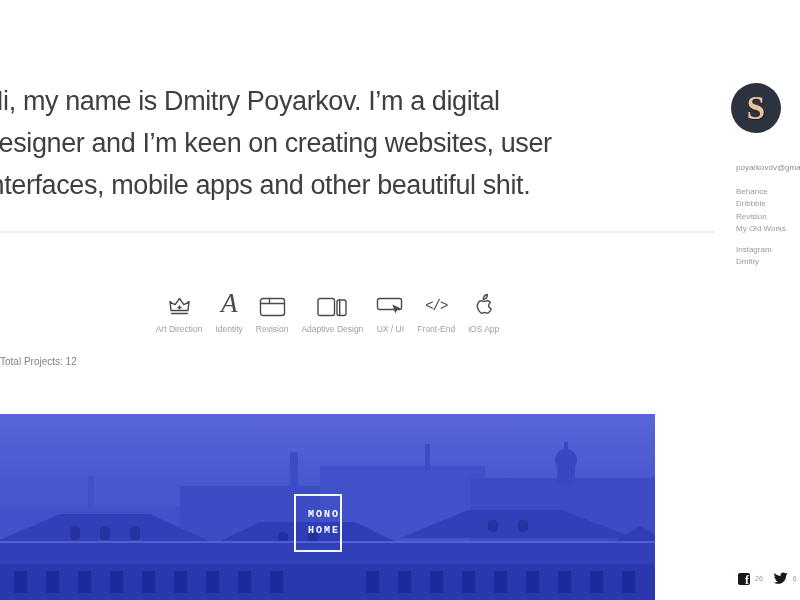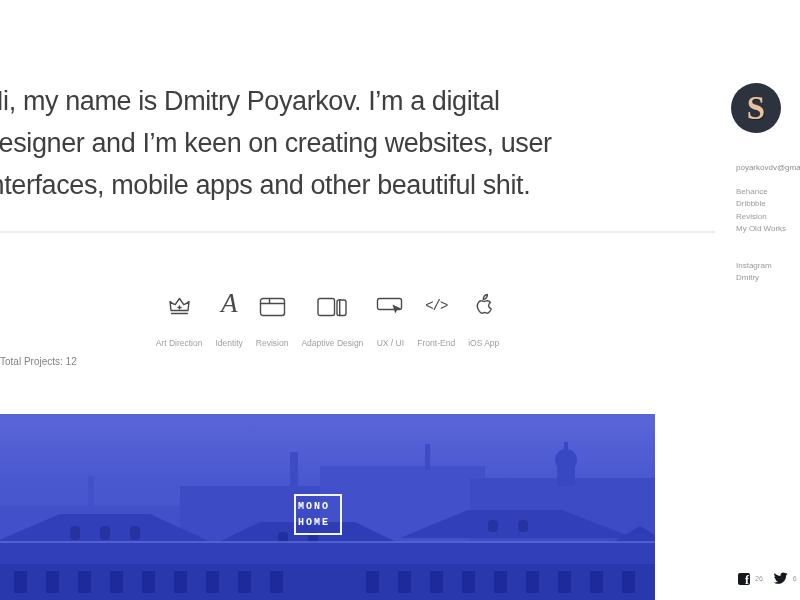--- a/index.html
+++ b/index.html
@@ -34,21 +34,21 @@
     font-family:"Liberation Serif", serif; font-weight:bold;
     font-size:33px; color:#e8c39b; line-height:1;
     text-shadow:1px 1px 0 rgba(0,0,0,.35);
   }
   .profile-email {
     position:absolute; left:736px; top:163px;
     font-size:8px; color:#8f8f8f; white-space:nowrap; cursor:pointer;
   }
   .profile-links { position:absolute; left:736px; font-size:8px; color:#9a9a9a; }
   .profile-links.g1 { top:186px; }
-  .profile-links.g2 { top:260px; }
+  .profile-links.g2 { top:244px; }
   .profile-links a {
     display:block; color:#9a9a9a; text-decoration:none;
     line-height:12.3px; white-space:nowrap; cursor:pointer;
   }
 
   
   .services {
     position:absolute; left:0; top:289px; width:655px;
     display:flex; justify-content:center; align-items:flex-end; gap:13px;
   }
@@ -62,38 +62,38 @@
   .service svg { stroke:#4a4a4a; fill:none; stroke-width:1.4; stroke-linejoin:round; stroke-linecap:round; }
   .service .glyph-a {
     font-family:"Liberation Serif", serif; font-style:italic;
     font-size:27px; line-height:27px; color:#4a4a4a;
   }
   .service .glyph-code {
     font-family:"Liberation Mono", monospace;
     font-size:14px; line-height:22px; color:#4a4a4a; letter-spacing:-1px;
   }
   .service .label {
-    margin-top:21px; font-size:8.5px; color:#9e9e9e; white-space:nowrap;
+    margin-top:7px; font-size:8.5px; color:#9e9e9e; white-space:nowrap;
   }
 
   .total {
     position:absolute; left:0; top:356px; width:655px;
     text-align:left; font-size:10px; color:#828282;
   }
 
   
   .banner {
     position:absolute; left:0; top:414px; width:655px; height:186px;
     overflow:hidden; cursor:pointer; background:#4a58d0;
   }
   .banner svg { display:block; }
   .project-box {
-    position:absolute; left:294px; top:80px; width:48px; height:41px;
+    position:absolute; left:294px; top:80px; width:48px; height:58px;
     border:2px solid rgba(255,255,255,.95);
-    display:flex; flex-direction:column; align-items:flex-start; justify-content:center;
+    display:flex; flex-direction:column; align-items:flex-end; justify-content:center;
   }
   .project-box div {
     font-family:"Liberation Mono", monospace; font-weight:bold;
     font-size:10px; line-height:16px; letter-spacing:2px;
     color:#ffffff; text-indent:2px;
   }
 
   
   .social {
     position:absolute; left:738px; top:572px;

